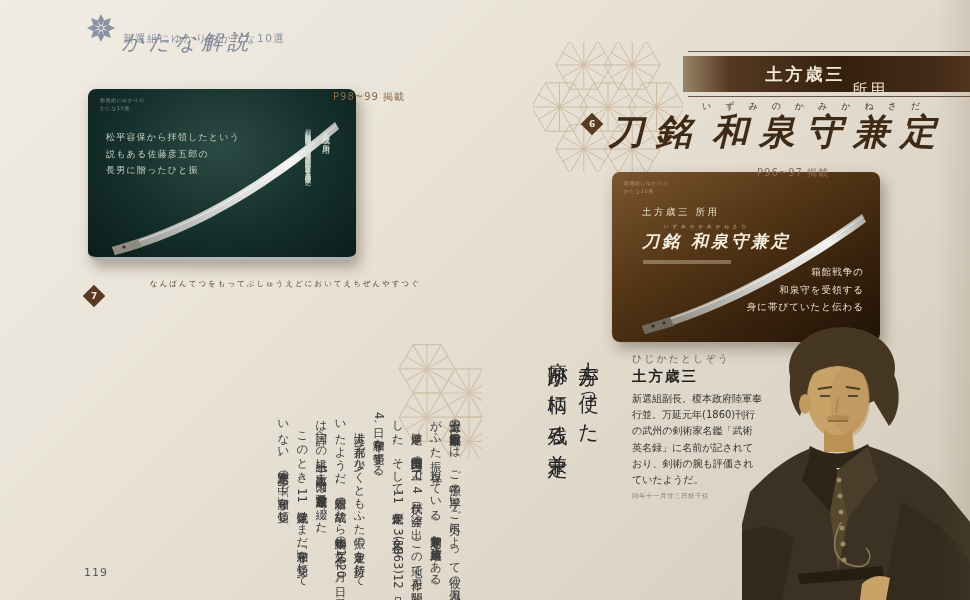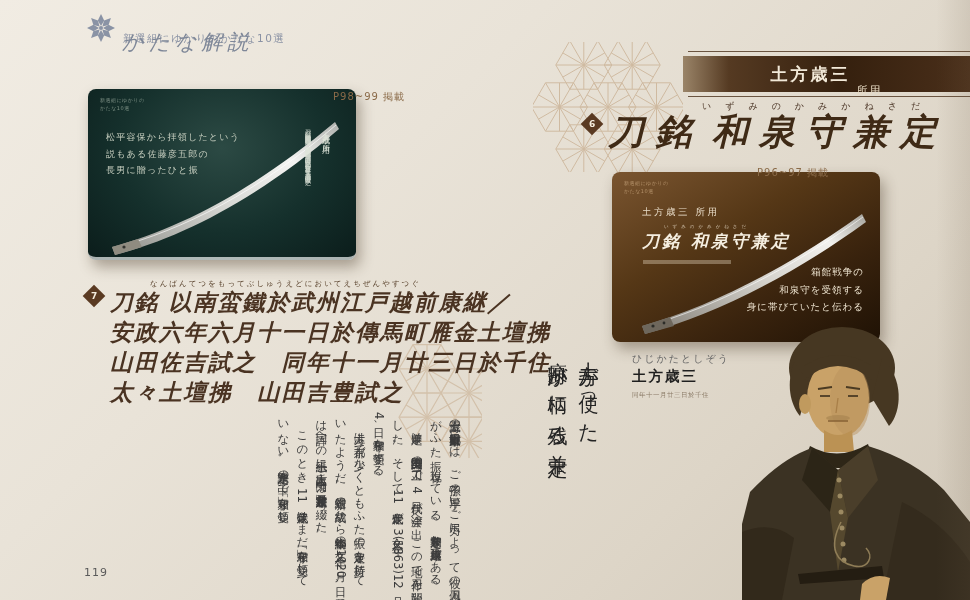--- a/index.html
+++ b/index.html
@@ -38,21 +38,21 @@
     font-family:"DejaVu Serif",serif;font-style:italic;font-weight:bold;}
   .rf-spec{left:31px;top:88px;width:88px;height:4px;background:rgba(240,228,205,.35);}
   .rf-caption{right:16px;bottom:26px;font-size:9.5px;line-height:1.85;letter-spacing:1px;
     text-align:right;color:#f0e6d2;font-family:"DejaVu Serif",serif;}
   
   .banner-line{left:688px;width:282px;height:1px;background:#6a5440;}
   .banner{left:683px;top:56px;width:287px;height:36px;display:flex;align-items:center;justify-content:center;
     background:linear-gradient(90deg,#9a8468 0%,#553a22 16%,#35200e 55%,#46engine 100%);
     background:linear-gradient(90deg,#9a8468 0%,#553a22 16%,#35200e 55%,#4a2f1a 100%);}
   .banner .b-name{font-size:17px;letter-spacing:3px;color:#f2e9d8;font-family:"DejaVu Serif",serif;font-weight:bold;}
-  .banner .b-suffix{font-size:11px;letter-spacing:2px;color:#e6d9c2;margin-left:6px;font-family:"DejaVu Serif",serif;margin-top:33px;}
+  .banner .b-suffix{font-size:16px;letter-spacing:2px;color:#e6d9c2;margin-left:6px;font-family:"DejaVu Serif",serif;margin-top:33px;}
   
   .title-furi{left:702px;top:100px;font-size:9px;letter-spacing:14px;color:#4a3425;white-space:nowrap;}
   .big-title{left:608px;top:108px;font-size:36px;font-weight:bold;letter-spacing:11px;color:#3f2a16;
     font-family:"DejaVu Serif",serif;font-style:italic;white-space:nowrap;}
   .big-title .t-gap{display:inline-block;width:10px;}
   .diamond{width:16px;height:16px;background:#5a3a22;transform:rotate(45deg);
     display:flex;align-items:center;justify-content:center;}
   .diamond span{transform:rotate(-45deg);color:#f4ecdd;font-size:9px;font-weight:bold;}
   .dia-6{left:584px;top:116px;}
   .dia-7{left:86px;top:288px;}
@@ -154,26 +154,20 @@
       <use href="#asaunit" transform="translate(0,-24.2)"></use>
       <use href="#asaunit" transform="translate(0,24.2)"></use>
       <use href="#asaunit" transform="translate(42,0)"></use>
       <use href="#asaunit" transform="translate(42,48.4)"></use>
     </svg>
   </div>
   <div class="abs diamond dia-7">
     <span>7</span>
   </div>
   <div class="abs insc-furi">なんばんてつをもってぶしゅうえどにおいてえちぜんやすつぐ</div>
-  <div class="abs insc-lines">
-    <div>刀銘 以南蛮鐵於武州江戸越前康継／</div>
-    <div>安政六年六月十一日於傳馬町雁金土壇拂</div>
-    <div>山田佐吉試之　同年十一月廿三日於千住</div>
-    <div>太々土壇拂　山田吉豊試之</div>
-  </div>
 
   <div class="abs body-v">
     <p>土方歳三の故郷・東京都日野市には、ご子孫の手厚いご尽力によって彼の佩刀がふた振、現存している。和泉守兼定と越前康継である。</p>
     <p>兼定は、美濃国関出身の刀工で、4代目が会津へ出、この地で作刀を開始した。そして11代兼定が、文久3年(1863)12月4日、和泉守を受領する。</p>
     <p>土方は京都で少なくともふた振の兼定を所持していたようだ。新選組の結成から約半年後の文久3年10月20日、近藤勇は国許への手紙に「土方氏(中略)刀は和泉守兼定二尺八寸」と綴った。</p>
     <p>このとき、11代兼定はまだ「和泉守」を受領していない。兼定系譜の中で「和泉守」を受領し</p>
   </div>
   <div class="abs page-num">119</div>
 
   <div class="abs banner-line" style="top:51px"></div>
@@ -227,20 +221,21 @@
   <div class="abs pref pref-right">P96~97 掲載</div>
 
   <div class="abs headline-v">
     <div>土方が使った</div>
     <div>痕跡が柄に残る兼定</div>
   </div>
 
   <div class="abs bio">
     <div class="furi">ひじかたとしぞう</div>
     <div class="name">土方歳三</div>
+    <div class="txt">新選組副長。榎本政府陸軍奉行並。万延元年(1860)刊行の武州の剣術家名鑑「武術英名録」に名前が記されており、剣術の腕も評価されていたようだ。</div>
     <div class="credit">同年十一月廿三日於千住</div>
   </div>
 
   <div class="abs" style="left:742px;top:320px">
     <svg width="228" height="280" viewBox="0 0 228 280">
 
       <ellipse cx="100" cy="48" rx="53" ry="41" fill="#463722"></ellipse>
       <path d="M140,38 C162,58 160,92 147,106 L130,78 Z" fill="#463722"></path>
       <path d="M52,42 C44,64 48,84 58,96 L68,64 Z" fill="#463722"></path>
 

